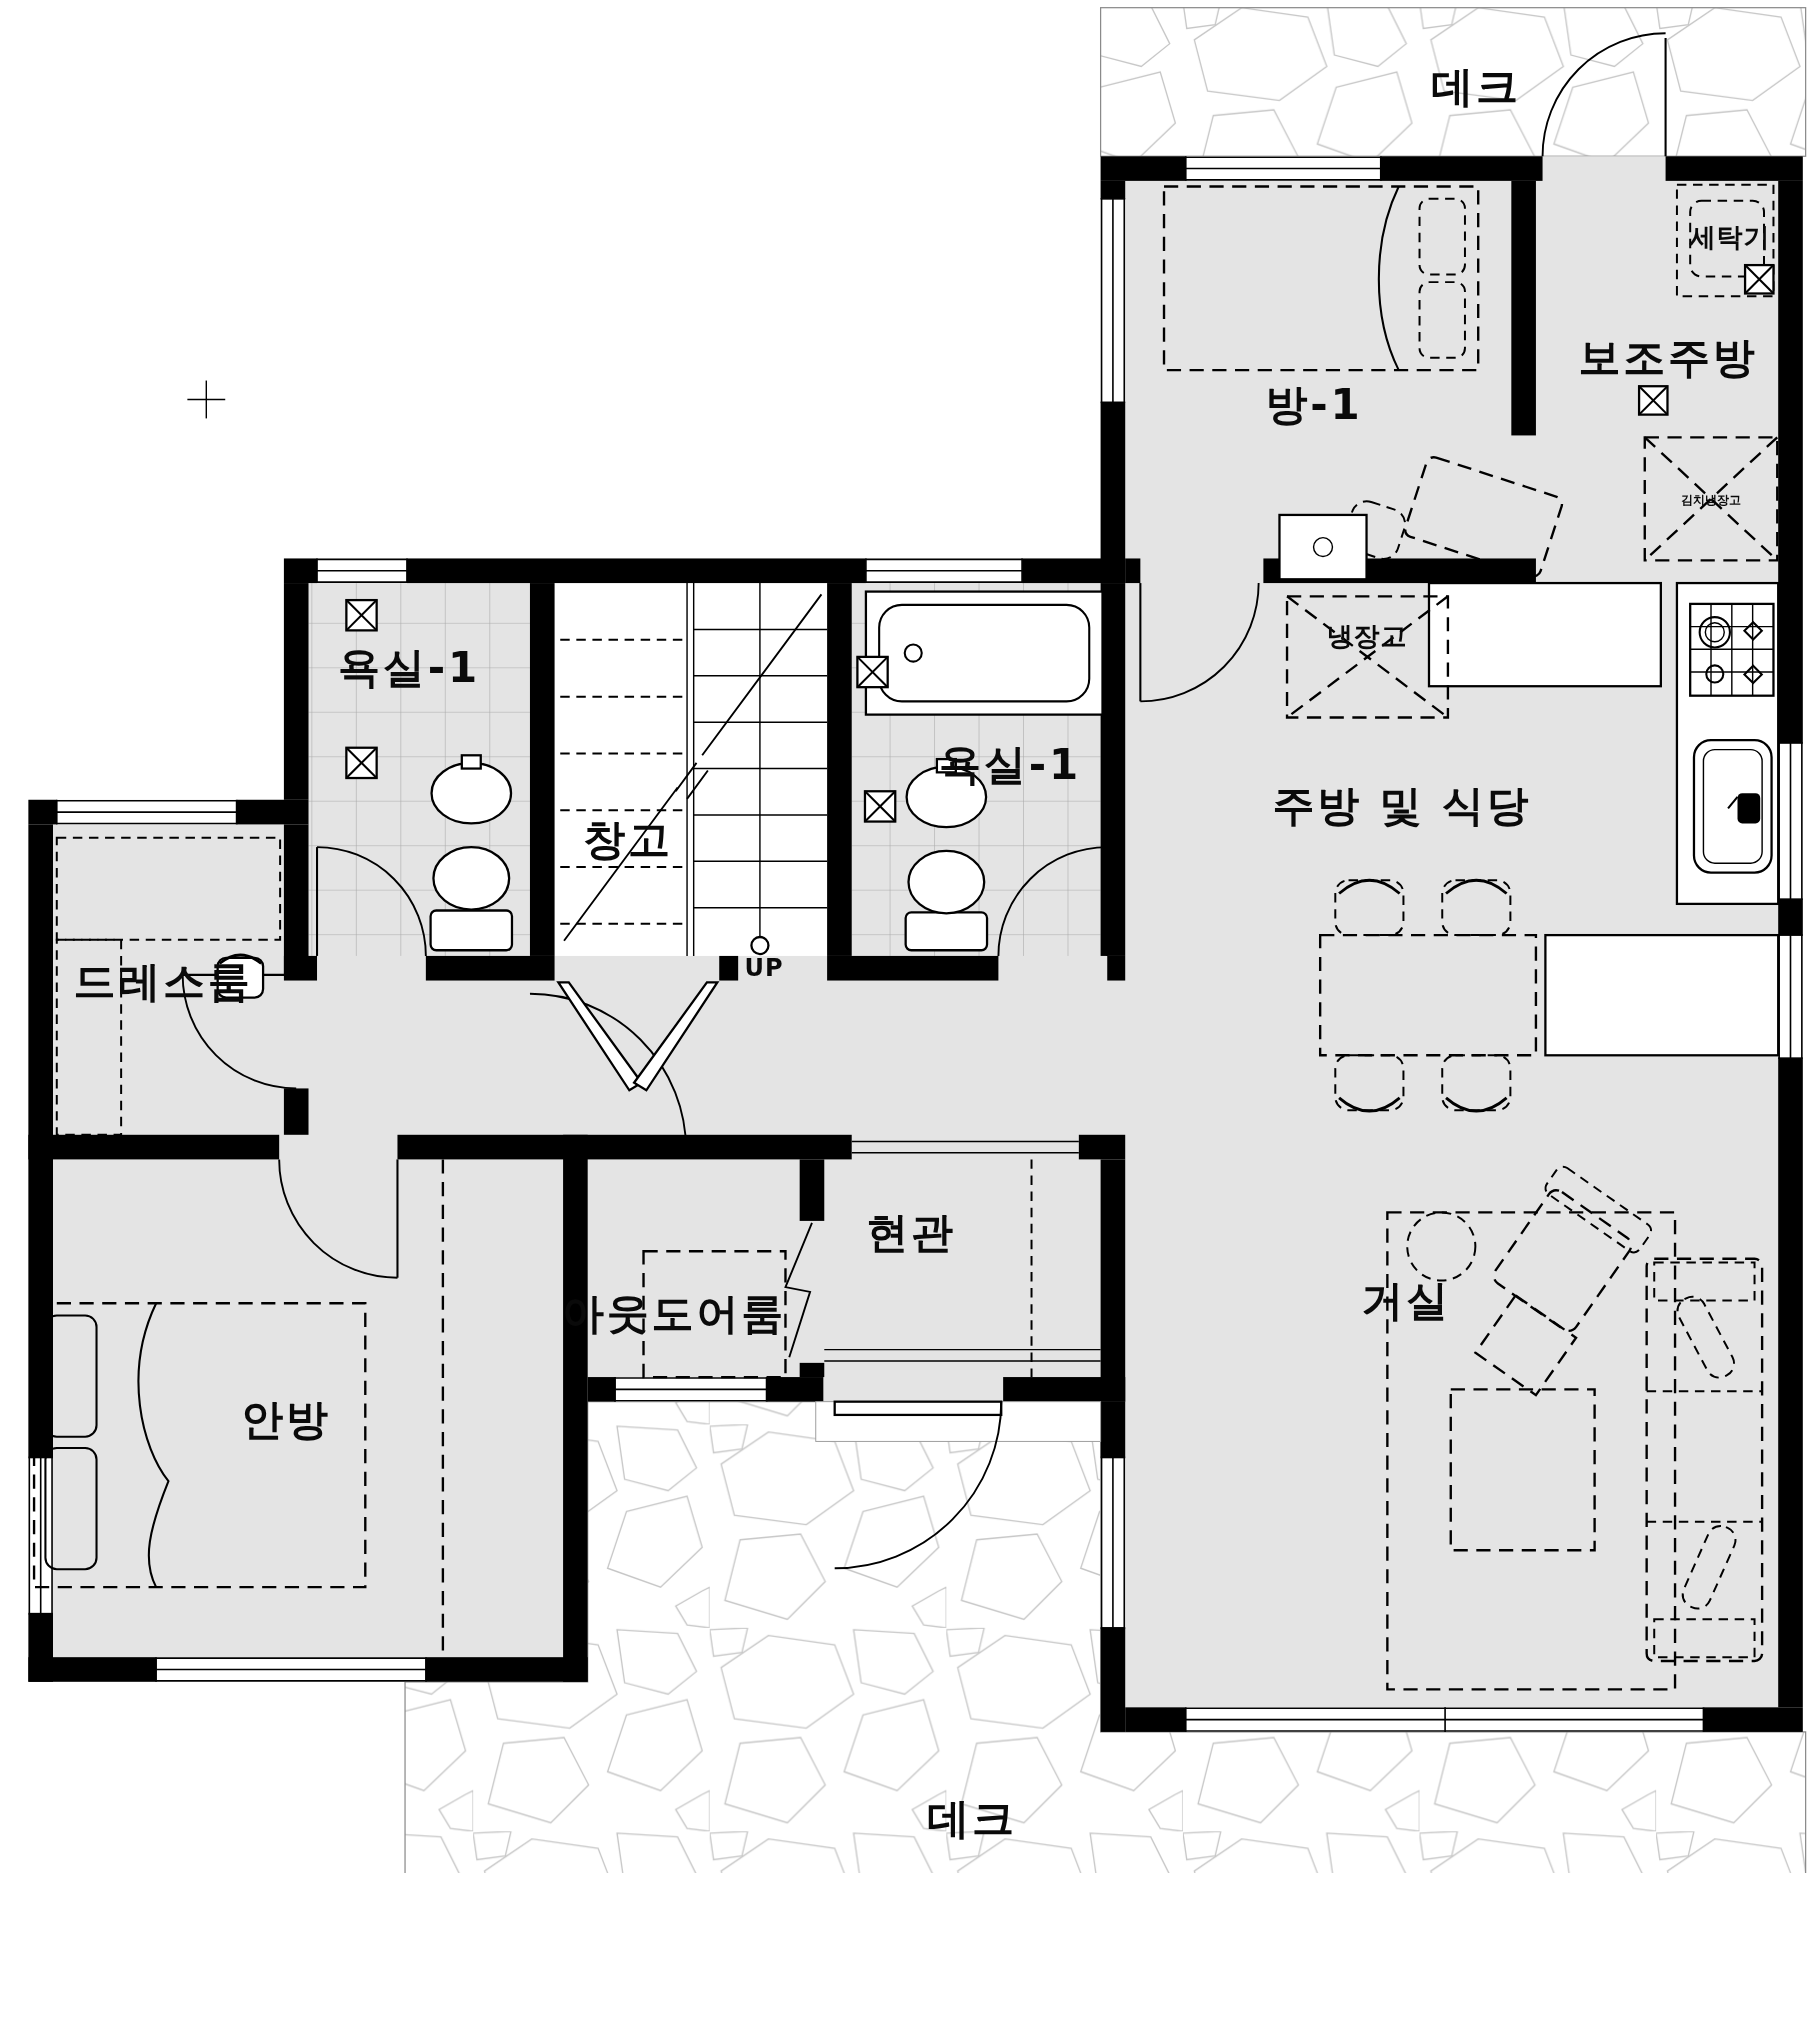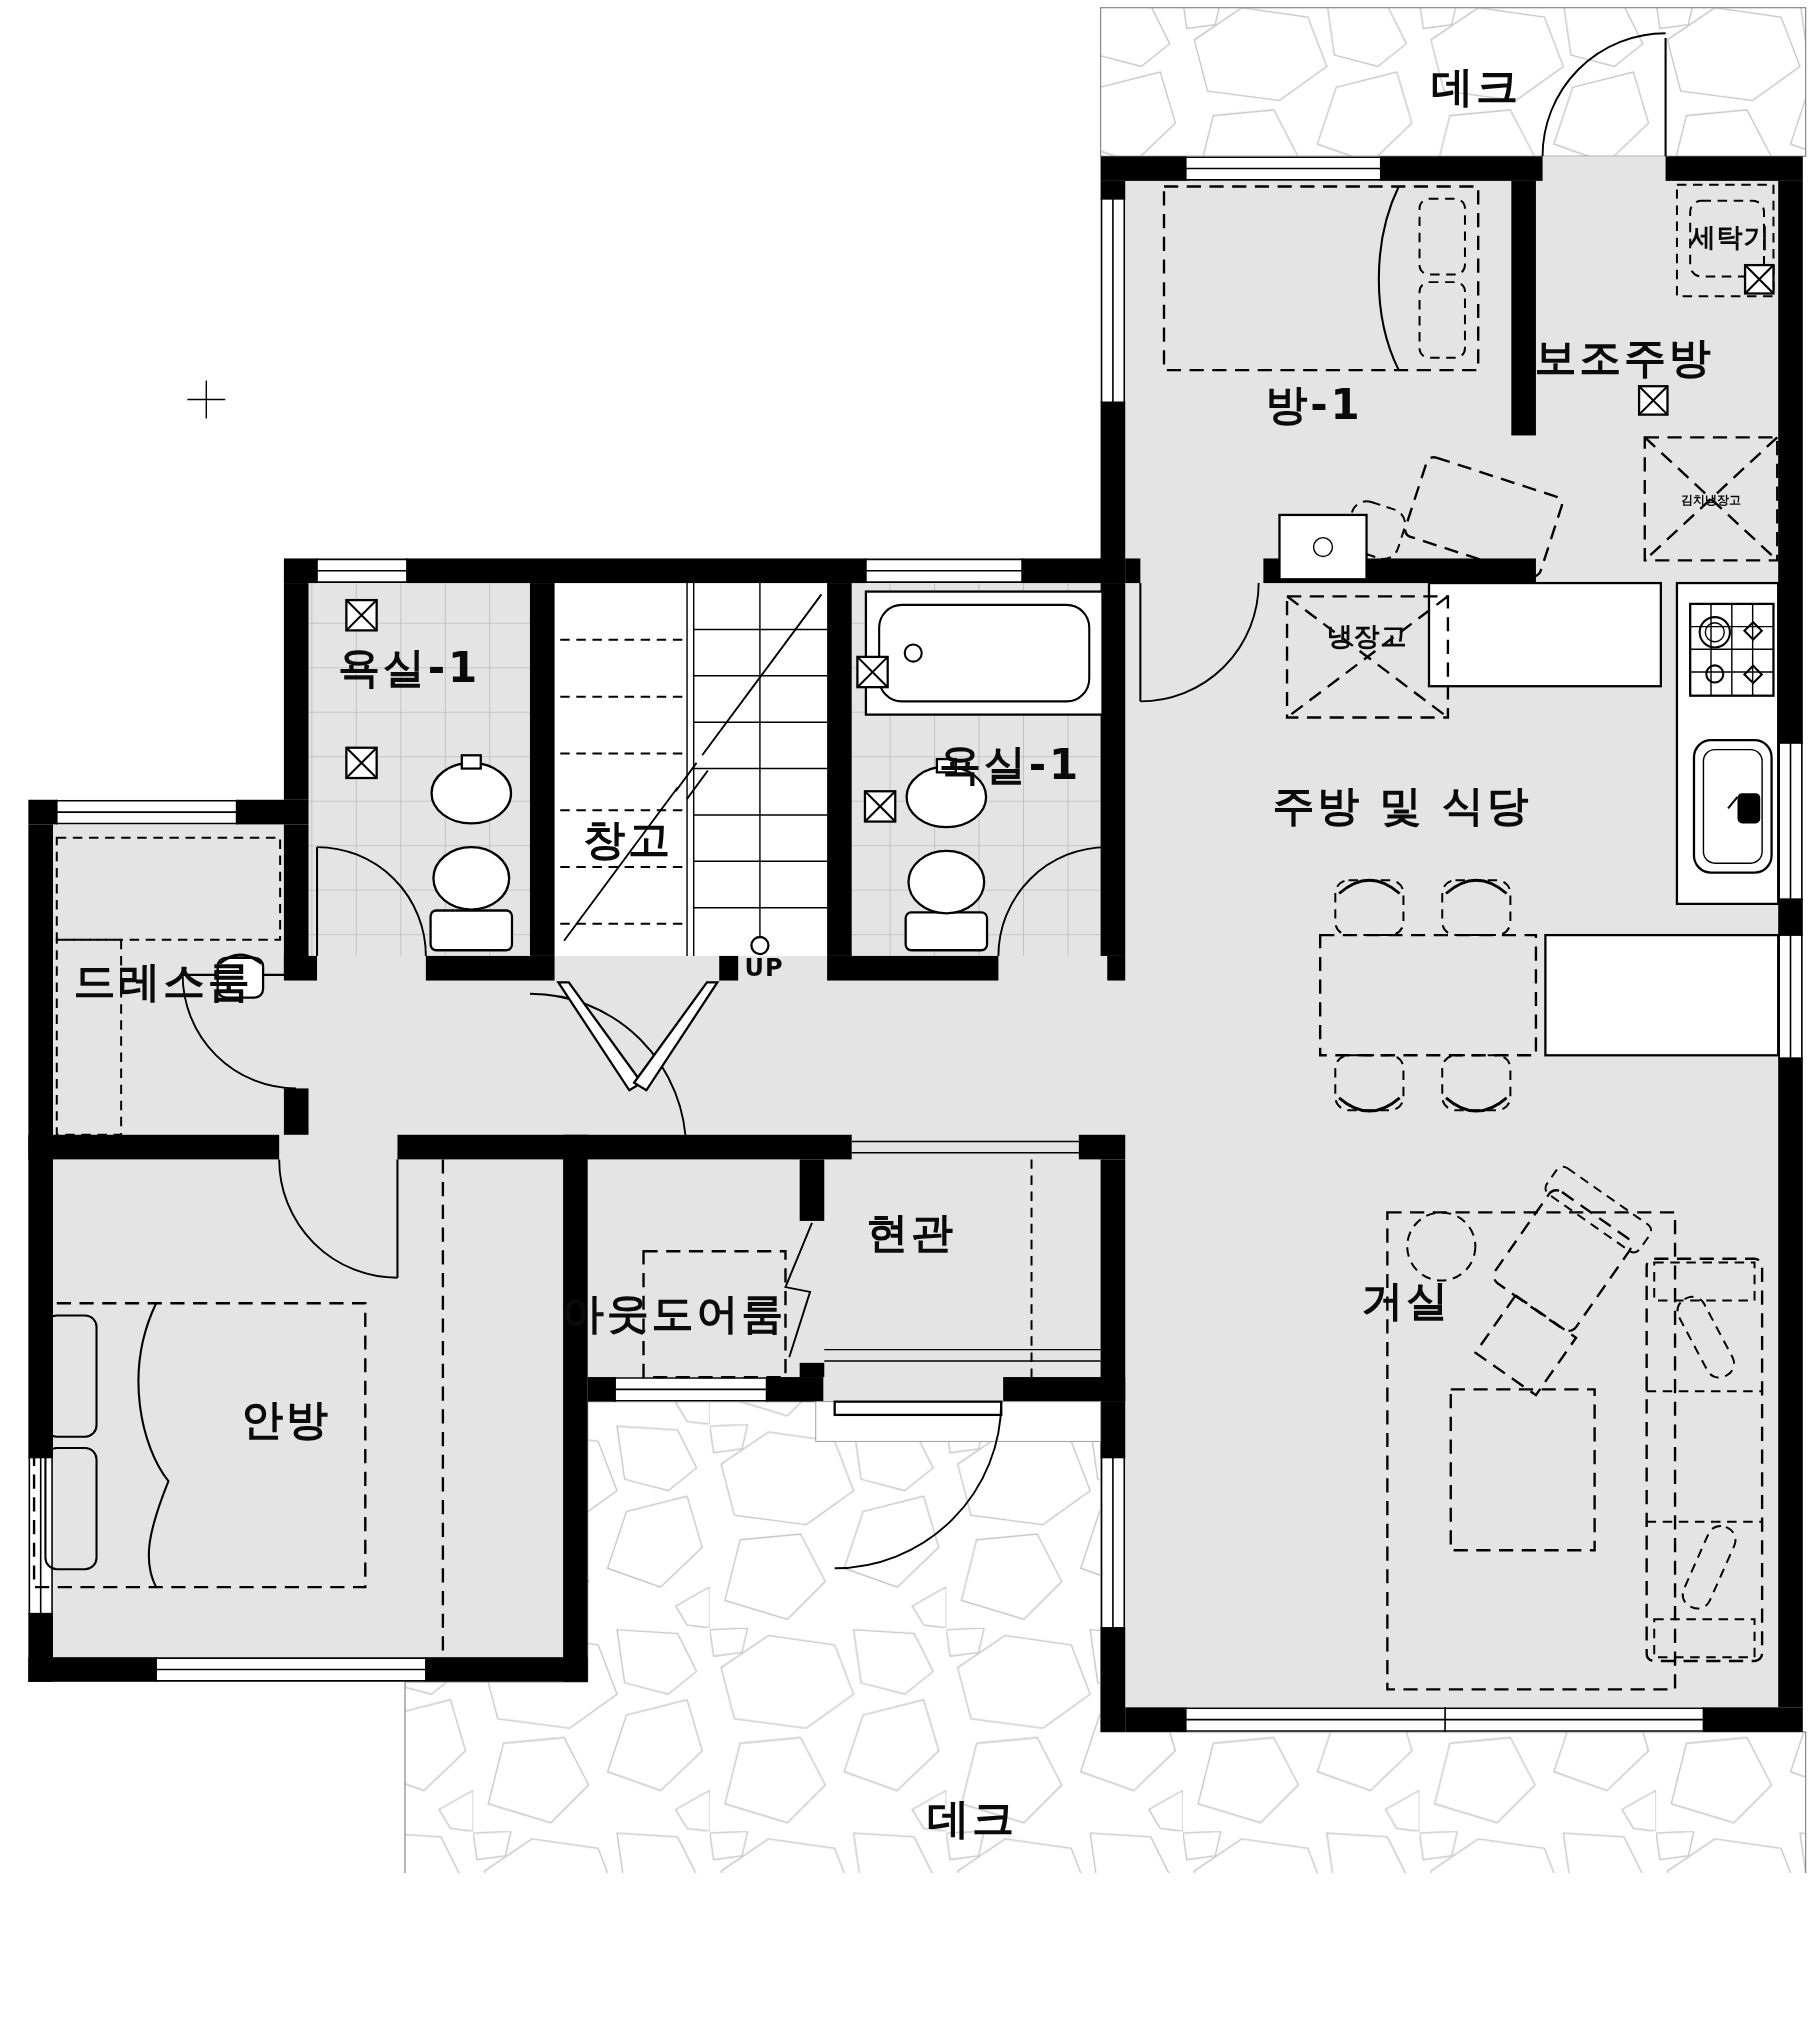--- a/index.html
+++ b/index.html
@@ -496,21 +496,21 @@
   </g>
 
   <g>
     <line class="thin" x1="198" y1="422" x2="238" y2="422"></line>
     <line class="thin" x1="218" y1="402" x2="218" y2="442"></line>
   </g>
 </svg>
 
 <div class="label lbl-lg" style="left:1476px;top:87px">데크</div>
 <div class="label lbl-lg" style="left:1314px;top:405px">방-1</div>
-<div class="label lbl-lg" style="left:1624px;top:358px">보조주방</div>
+<div class="label lbl-lg" style="left:1668px;top:358px">보조주방</div>
 <div class="label lbl-lg" style="left:409px;top:668px">욕실-1</div>
 <div class="label lbl-lg" style="left:628px;top:840px">창고</div>
 <div class="label lbl-lg" style="left:1010px;top:765px">욕실-1</div>
 <div class="label lbl-lg" style="left:1402px;top:806px">주방 및 식당</div>
 <div class="label lbl-lg" style="left:163px;top:982px">드레스룸</div>
 <div class="label lbl-lg" style="left:911px;top:1233px">현관</div>
 <div class="label lbl-lg" style="left:674px;top:1314px">아웃도어룸</div>
 <div class="label lbl-lg" style="left:286px;top:1420px">안방</div>
 <div class="label lbl-lg" style="left:1406px;top:1301px">거실</div>
 <div class="label lbl-lg" style="left:972px;top:1819px">데크</div>

